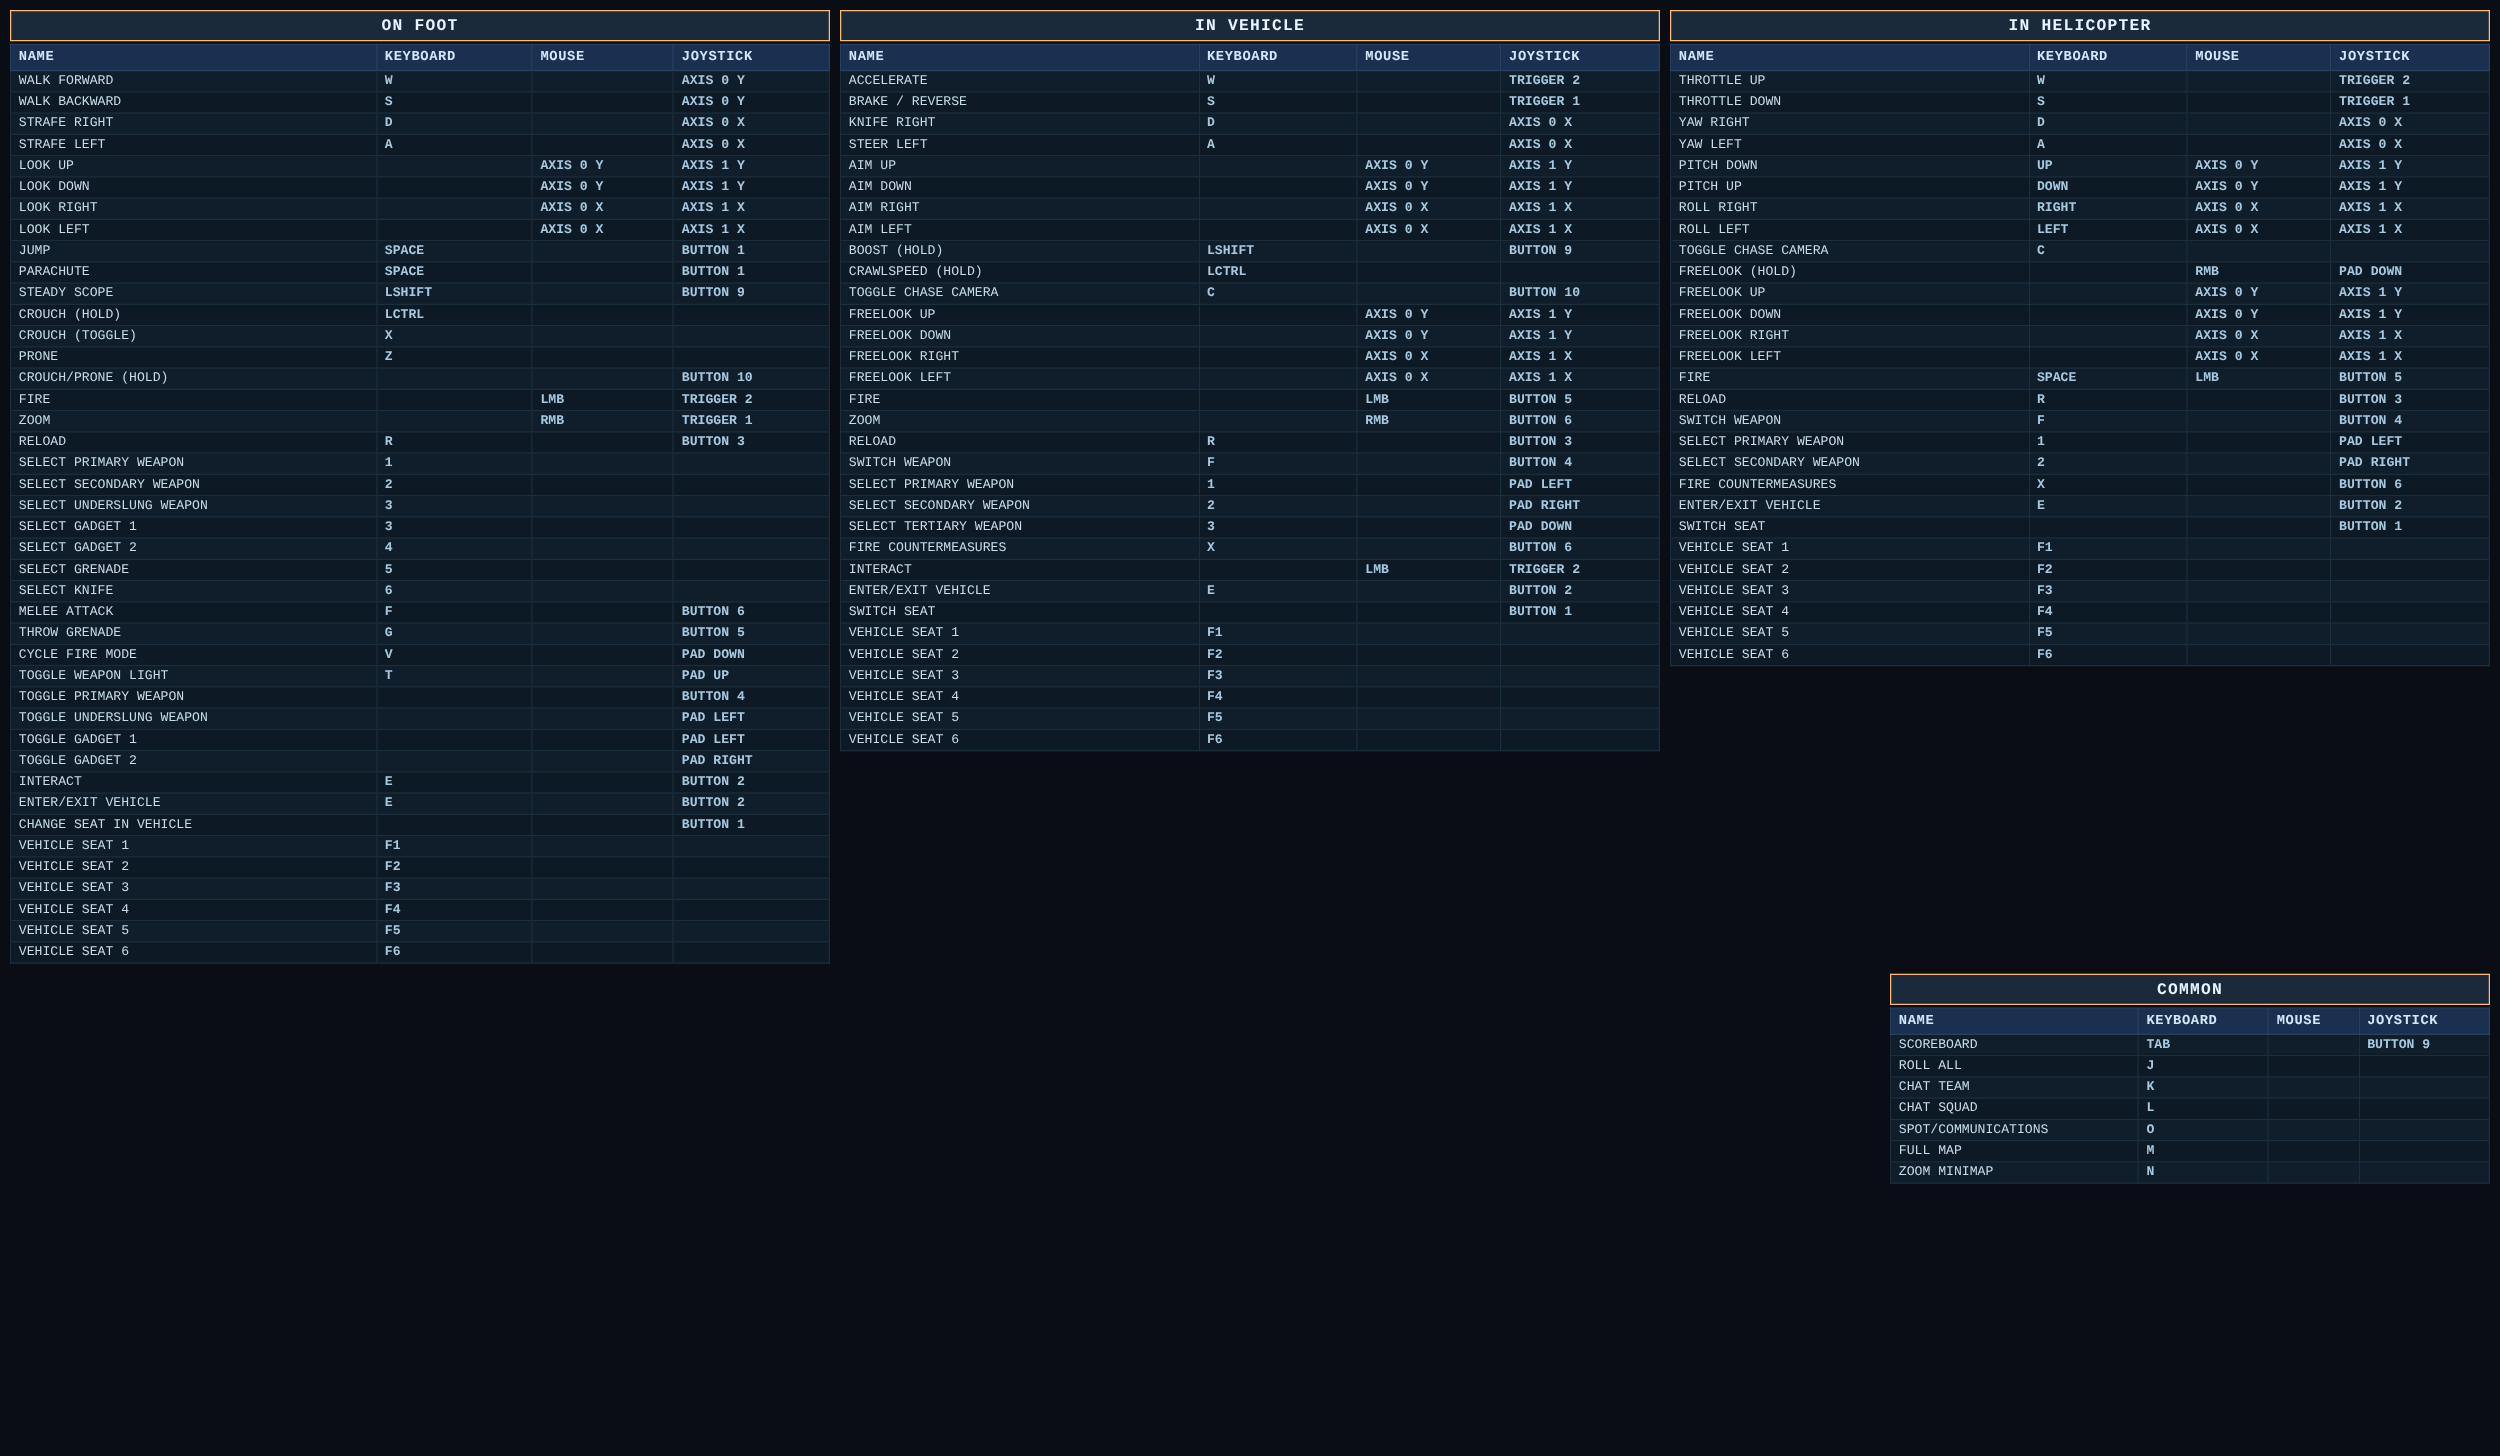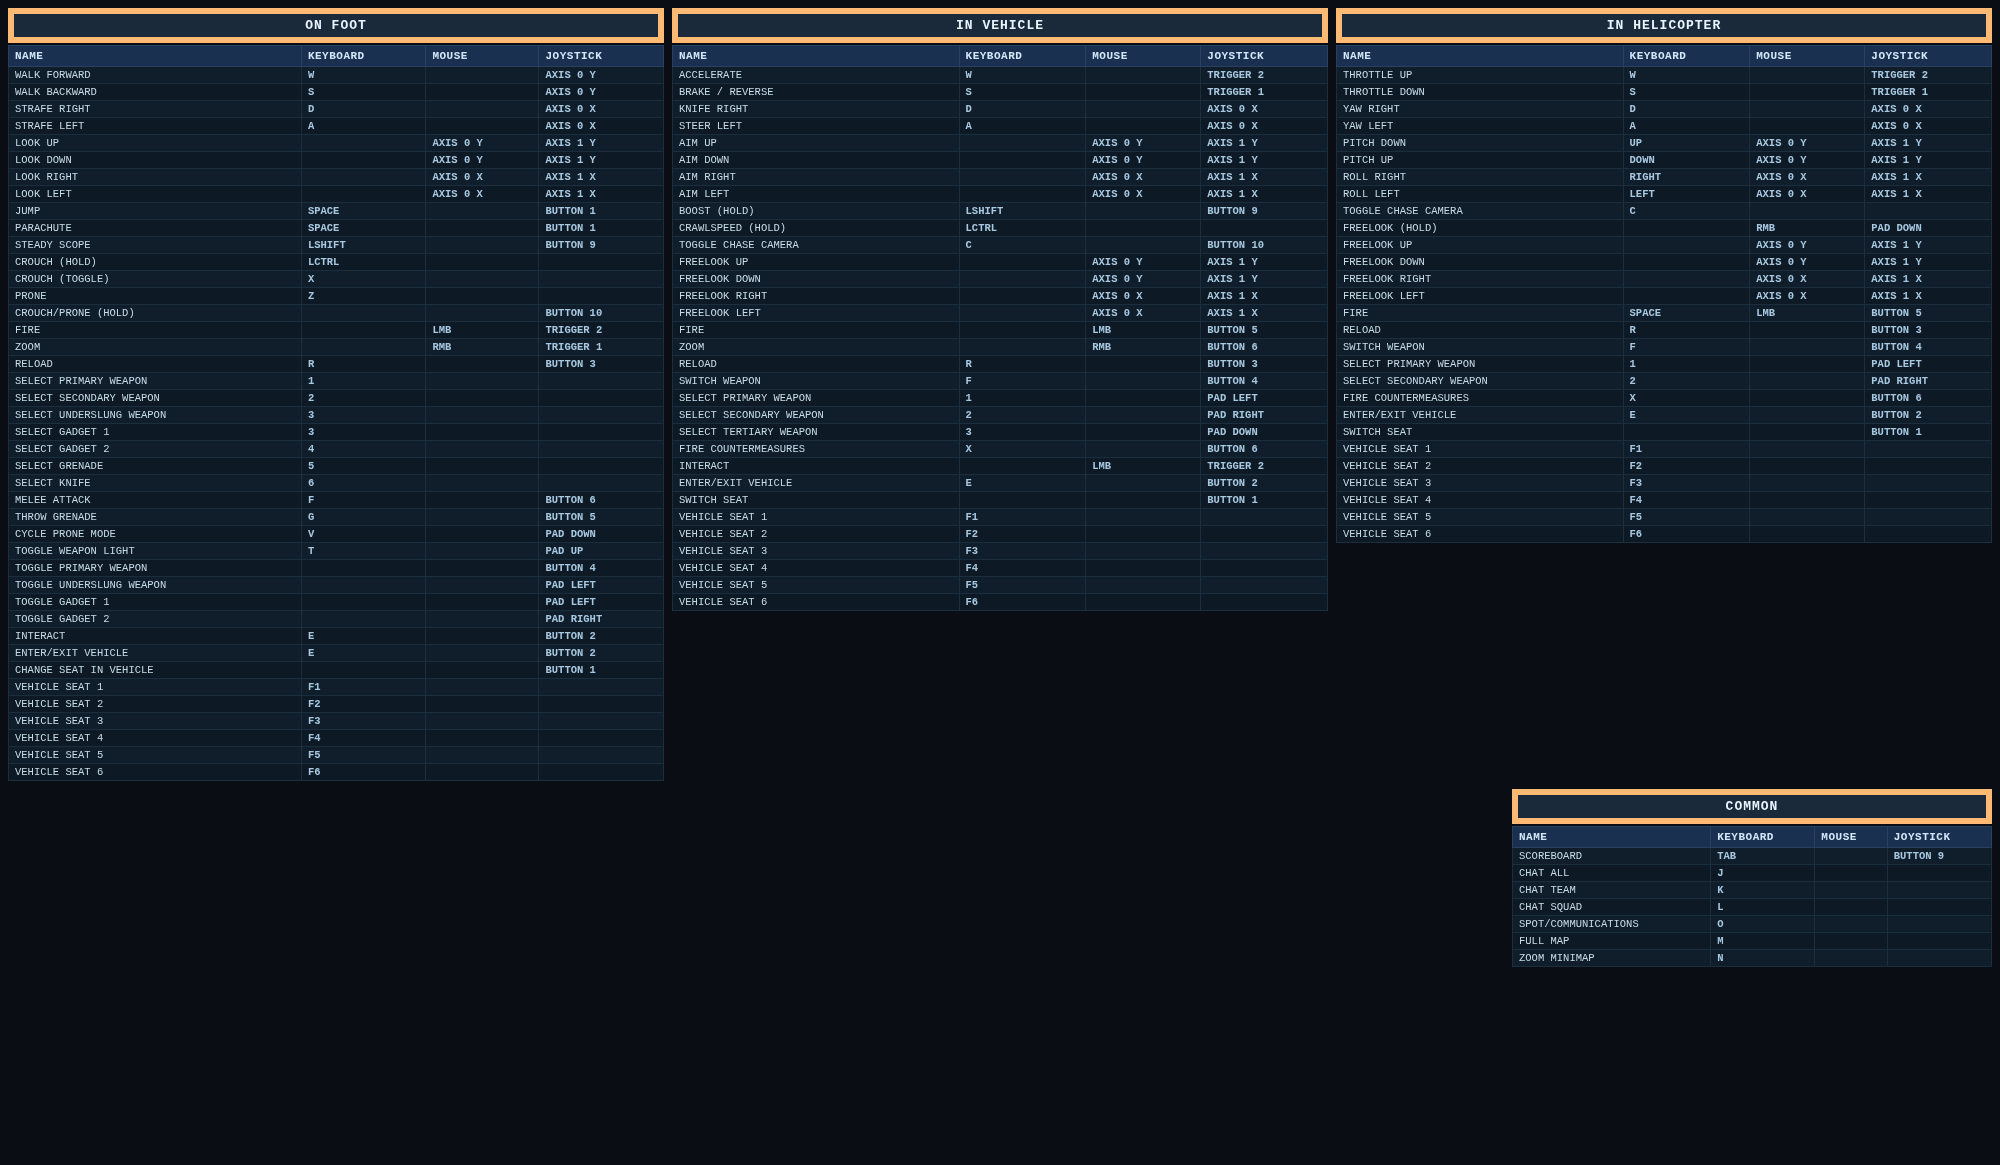--- a/index.html
+++ b/index.html
@@ -26,21 +26,21 @@
       display: flex;
       gap: 8px;
       align-items: flex-start;
       justify-content: flex-end;
     }
     .section {
       flex: 1;
     }
     .section-title {
       background: #1a2a3a;
-      border: 6px solid #fdba74;
+      border: 1px solid #fdba74;
       color: #e8f4ff;
       font-size: 13px;
       font-weight: bold;
       text-align: center;
       padding: 4px 8px;
       margin-bottom: 2px;
       letter-spacing: 1px;
     }
     table {
       width: 100%;
@@ -258,21 +258,21 @@
               <td></td>
               <td class="key-value">BUTTON 6</td>
             </tr>
             <tr>
               <td>THROW GRENADE</td>
               <td class="key-value">G</td>
               <td></td>
               <td class="key-value">BUTTON 5</td>
             </tr>
             <tr>
-              <td>CYCLE PRONE MODE</td>
+              <td>CYCLE FIRE MODE</td>
               <td class="key-value">V</td>
               <td></td>
               <td class="key-value">PAD DOWN</td>
             </tr>
             <tr>
               <td>TOGGLE WEAPON LIGHT</td>
               <td class="key-value">T</td>
               <td></td>
               <td class="key-value">PAD UP</td>
             </tr>
@@ -765,21 +765,21 @@
           </tr>
         </thead>
         <tbody id="common-body">
         <tr>
               <td>SCOREBOARD</td>
               <td class="key-value">TAB</td>
               <td></td>
               <td class="key-value">BUTTON 9</td>
             </tr>
             <tr>
-              <td>CHAT ALL</td>
+              <td>ROLL ALL</td>
               <td class="key-value">J</td>
               <td></td>
               <td></td>
             </tr>
             <tr>
               <td>CHAT TEAM</td>
               <td class="key-value">K</td>
               <td></td>
               <td></td>
             </tr>

